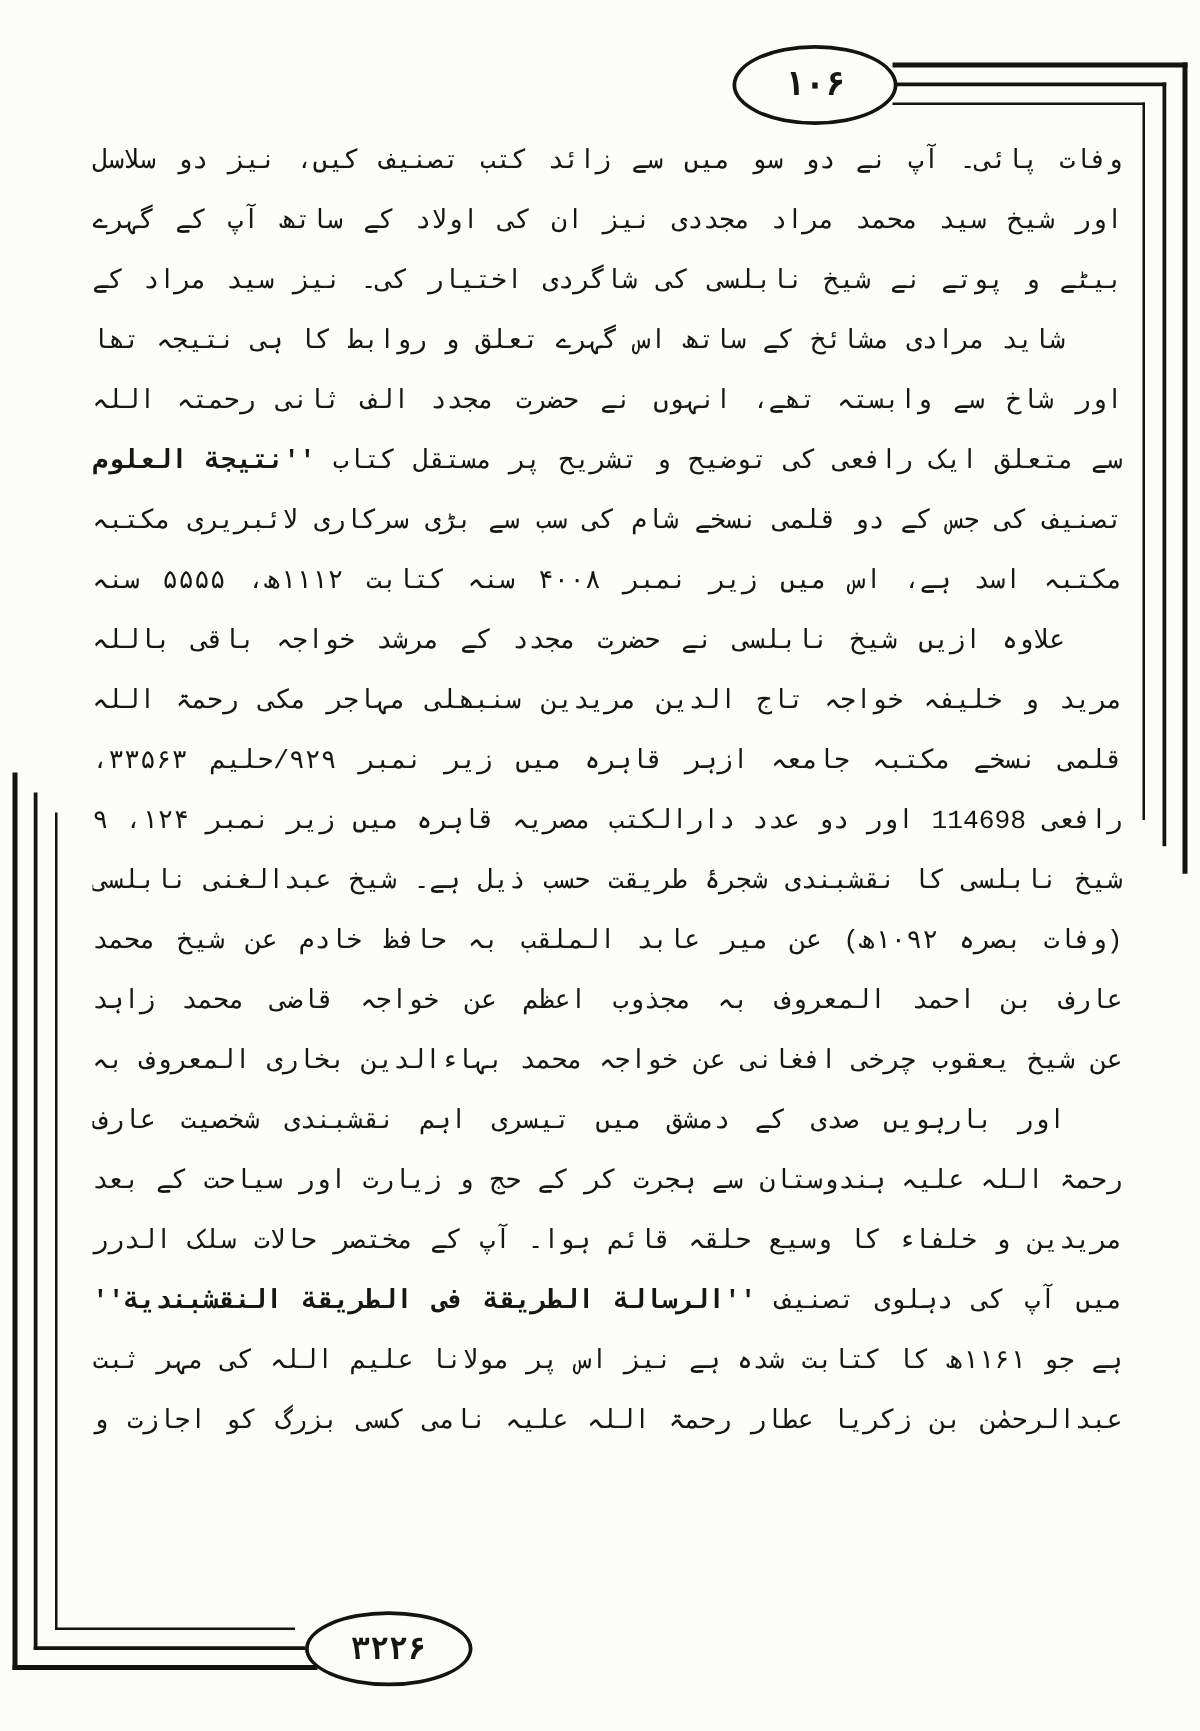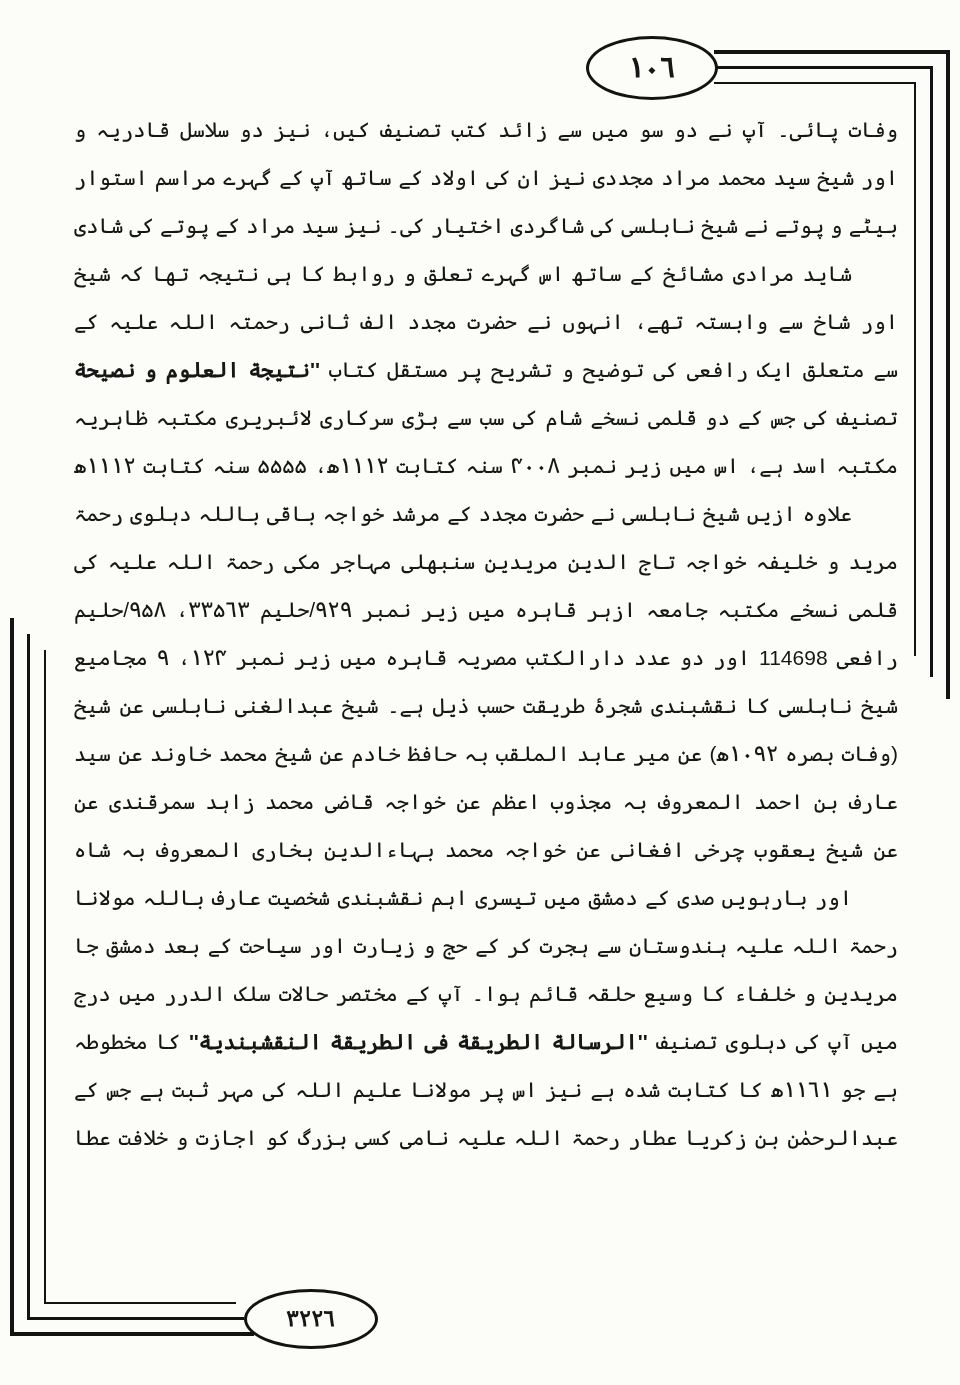--- a/index.html
+++ b/index.html
@@ -1,21 +1,21 @@
 <!DOCTYPE html>
 <html lang="ur"><head>
 <meta charset="utf-8">
 <style>
   html,body{margin:0;padding:0;background:#e9e9e7;}
   .page{
     position:relative;
     width:960px;height:1385px;
     margin:0 auto;
     background:#fcfcf8;
-    font-family:Liberation Sans, sans-serif;
+    font-family:Liberation Mono, monospace;
     color:#161616;
     overflow:hidden;
   }
   
   .corner{position:absolute;}
   .tr1{top:50px;right:10px;left:714px;height:645px;border-top:4px solid #131313;border-right:4px solid #131313;}
   .tr2{top:66px;right:27px;left:714px;height:608px;border-top:3px solid #131313;border-right:3px solid #131313;}
   .tr3{top:82px;right:44px;left:714px;height:572px;border-top:2px solid #131313;border-right:2px solid #131313;}
   .bl1{left:10px;top:618px;width:240px;height:714px;border-bottom:4px solid #131313;border-left:4px solid #131313;}
   .bl2{left:27px;top:634px;width:214px;height:683px;border-bottom:3px solid #131313;border-left:3px solid #131313;}
@@ -25,21 +25,21 @@
     position:absolute;
     border:3px solid #131313;
     border-radius:50%;
     background:#fcfcf8;
     display:flex;align-items:center;justify-content:center;
     font-weight:bold;
     letter-spacing:3px;
     z-index:2;
   }
   .oval-top{left:586px;top:36px;width:126px;height:58px;font-size:27px;}
-  .oval-bottom{left:244px;top:1289px;width:128px;height:54px;font-size:21px;}
+  .oval-bottom{left:244px;top:1289px;width:128px;height:54px;font-size:25px;}
   
   .text-block{
     position:absolute;
     top:106px;left:74px;right:62px;
   }
   .line{
     direction:rtl;
     unicode-bidi:plaintext;
     text-align:justify;
     text-align-last:justify;

